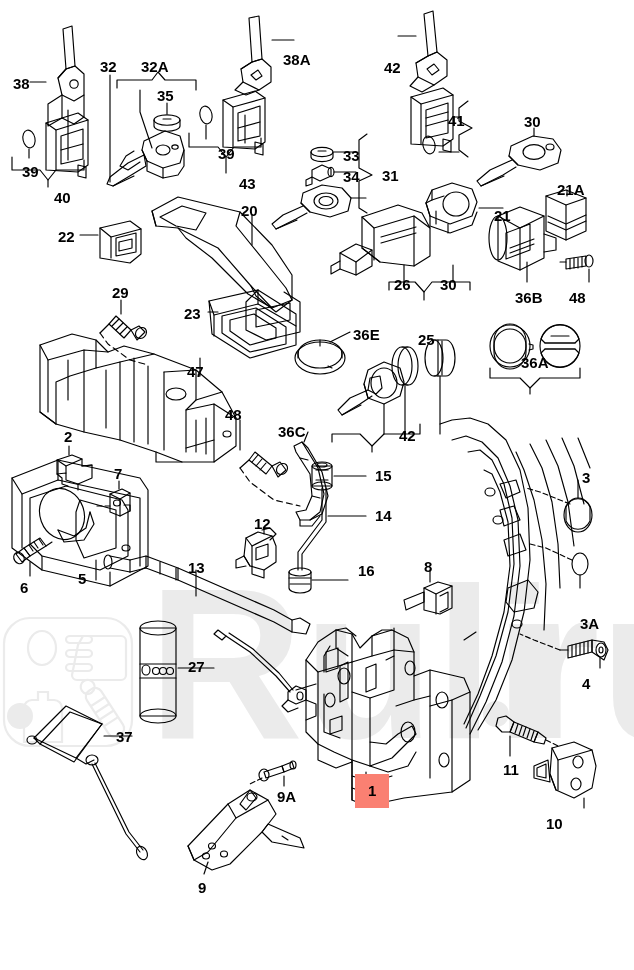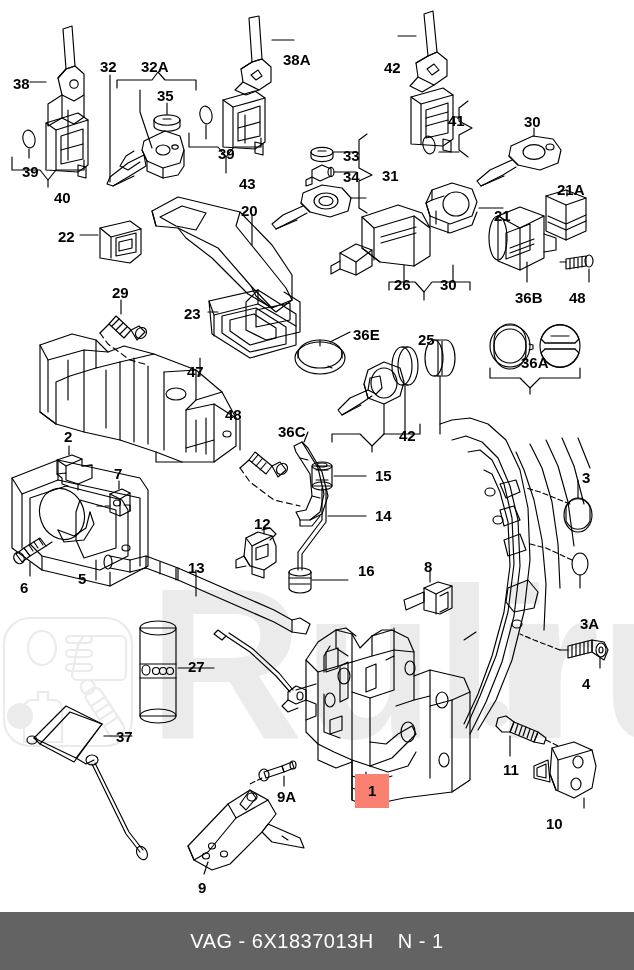--- a/index.html
+++ b/index.html
@@ -726,17 +726,14 @@
       <div class="callout" style="left: 582px; top: 676px;">4</div>
       <div class="callout" style="left: 188px; top: 659px;">27</div>
       <div class="callout" style="left: 116px; top: 729px;">37</div>
       <div class="callout" style="left: 503px; top: 762px;">11</div>
       <div class="callout" style="left: 546px; top: 816px;">10</div>
       <div class="callout" style="left: 277px; top: 789px;">9A</div>
       <div class="callout" style="left: 198px; top: 880px;">9</div>
       <div class="callout hl" style="left: 355px; top: 774px; background: rgb(250, 128, 114);">1</div>
     </div>
 
-  <div id="footer-bar">
-    <span id="footer-text">VAG - 6X1837013H    N - 1</span>
-  </div>
 
 </div>
 
 </body></html>

